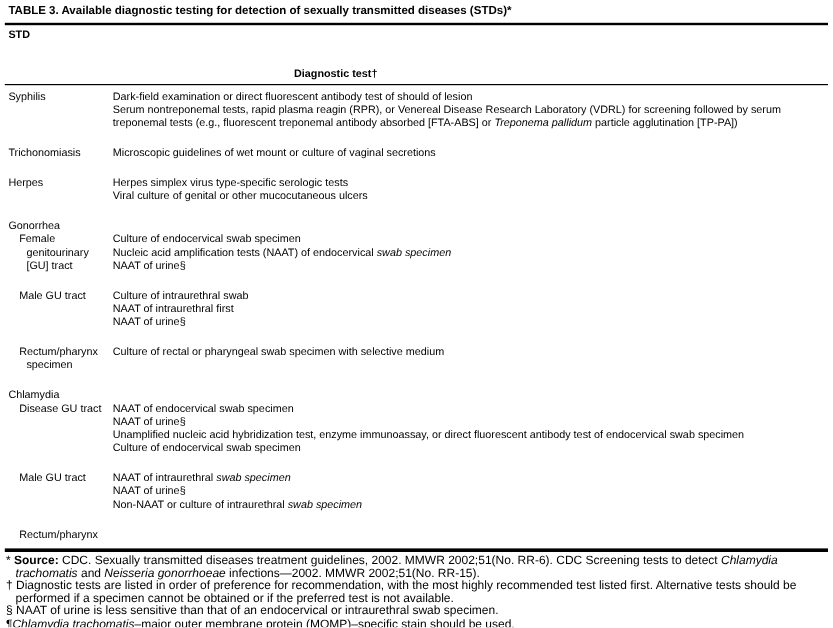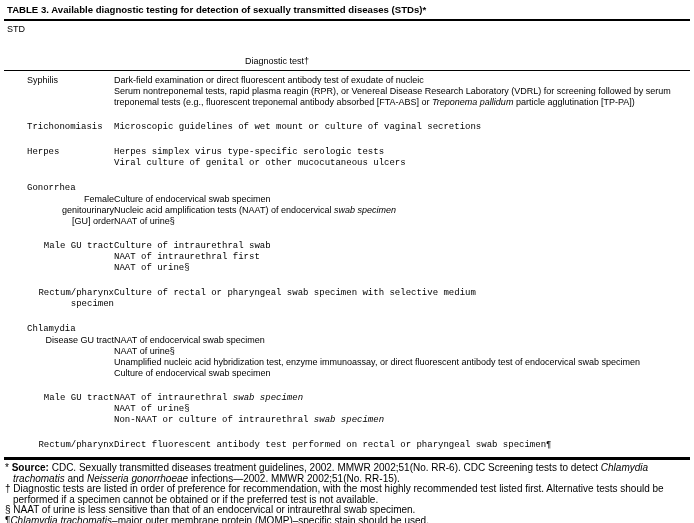--- a/index.html
+++ b/index.html
@@ -9,28 +9,28 @@
     font-family: "Liberation Sans", sans-serif; font-size: 9px;
     padding: 3px 4px 2px 4px; overflow: hidden; position: relative;
   }
   .title {
     font-weight: bold; font-size: 9.6px; line-height: 12px;
     padding: 1px 0 3px 3px;
   }
   .rule { height: 0; border-top: 2px solid #000; }
   .rule.thin { border-top-width: 1px; }
   .rule.heavy { border-top-width: 3px; }
-  .header-row { display: flex; font-weight: normal; padding: 3px 0 4px 3px; }
+  .header-row { display: flex; font-weight: bold; padding: 3px 0 4px 3px; }
   .header-std { width: 86px; flex-shrink: 0; }
   .header-test { padding-left: 152px; margin-top: 32px; }
   #table-body { padding: 4px 0 6px 3px; }
   .row { display: flex; align-items: flex-start; }
-  .row.gap { margin-top: 14px; font-family: Liberation Mono, monospace; }
-  .cell-std { width: 87px; flex-shrink: 0; margin-left: 20px; }
-  .row.sub .cell-std { padding-left: 9px; text-align: right; }
+  .row.gap { margin-top: 14px; }
+  .cell-std { width: 87px; flex-shrink: 0; }
+  .row.sub .cell-std { padding-left: 9px; }
   .cell-std .lbl + .lbl { padding-left: 6px; }
   .cell-test { flex: 1; min-width: 0; }
   .line { line-height: 11px; }
   .it { font-style: italic; }
   .bd { font-weight: bold; }
   #footnotes { font-size: 10px; line-height: 10.5px; padding: 3px 0 0 1px; }
   .footnote { padding-left: 8px; text-indent: -8px; }
 </style>
 </head>
 <body>
@@ -42,21 +42,21 @@
     <span class="header-std">STD</span>
     <span class="header-test">Diagnostic test†</span>
   </div>
   <div class="rule thin"></div>
   <div id="table-body">
       <div class="row">
         <div class="cell-std">
           <div class="line lbl">Syphilis</div>
         </div>
         <div class="cell-test">
-          <div class="line test"><span>Dark-field examination or direct fluorescent antibody test of exudate of nucleic</span></div>
+          <div class="line test"><span>Dark-field examination or direct fluorescent antibody test of should of lesion</span></div>
           <div class="line test"><span>Serum nontreponemal tests, rapid plasma reagin (RPR), or Venereal Disease Research Laboratory (VDRL) for screening followed by serum treponemal tests (e.g., fluorescent treponemal antibody absorbed [FTA-ABS] or </span><span class="it">Treponema pallidum</span><span> particle agglutination [TP-PA])</span></div>
         </div>
       </div>
       <div class="row gap">
         <div class="cell-std">
           <div class="line lbl">Trichonomiasis</div>
         </div>
         <div class="cell-test">
           <div class="line test"><span>Microscopic guidelines of wet mount or culture of vaginal secretions</span></div>
         </div>
@@ -73,21 +73,21 @@
       <div class="row gap">
         <div class="cell-std">
           <div class="line lbl">Gonorrhea</div>
         </div>
         <div class="cell-test"></div>
       </div>
       <div class="row sub">
         <div class="cell-std">
           <div class="line lbl">Female</div>
           <div class="line lbl">genitourinary</div>
-          <div class="line lbl">[GU] order</div>
+          <div class="line lbl">[GU] tract</div>
         </div>
         <div class="cell-test">
           <div class="line test"><span>Culture of endocervical swab specimen</span></div>
           <div class="line test"><span>Nucleic acid amplification tests (NAAT) of endocervical </span><span class="it">swab specimen</span></div>
           <div class="line test"><span>NAAT of urine§</span></div>
         </div>
       </div>
       <div class="row gap sub">
         <div class="cell-std">
           <div class="line lbl">Male GU tract</div>
@@ -132,21 +132,20 @@
           <div class="line test"><span>NAAT of intraurethral </span><span class="it">swab specimen</span></div>
           <div class="line test"><span>NAAT of urine§</span></div>
           <div class="line test"><span>Non-NAAT or culture of intraurethral </span><span class="it">swab specimen</span></div>
         </div>
       </div>
       <div class="row gap sub">
         <div class="cell-std">
           <div class="line lbl">Rectum/pharynx</div>
         </div>
         <div class="cell-test">
-          <div class="line test"><span>Direct fluorescent antibody test performed on rectal or pharyngeal swab specimen¶</span></div>
         </div>
       </div>
     </div>
   <div class="rule heavy"></div>
   <div id="footnotes">
       <div class="footnote"><span>* </span><span class="bd">Source:</span><span> CDC. Sexually transmitted diseases treatment guidelines, 2002. MMWR 2002;51(No. RR-6). CDC Screening tests to detect </span><span class="it">Chlamydia trachomatis</span><span> and </span><span class="it">Neisseria gonorrhoeae</span><span> infections—2002. MMWR 2002;51(No. RR-15).</span></div>
       <div class="footnote"><span>† Diagnostic tests are listed in order of preference for recommendation, with the most highly recommended test listed first. Alternative tests should be performed if a specimen cannot be obtained or if the preferred test is not available.</span></div>
       <div class="footnote"><span>§ NAAT of urine is less sensitive than that of an endocervical or intraurethral swab specimen.</span></div>
       <div class="footnote"><span>¶</span><span class="it">Chlamydia trachomatis</span><span>–major outer membrane protein (MOMP)–specific stain should be used.</span></div>
     </div>

